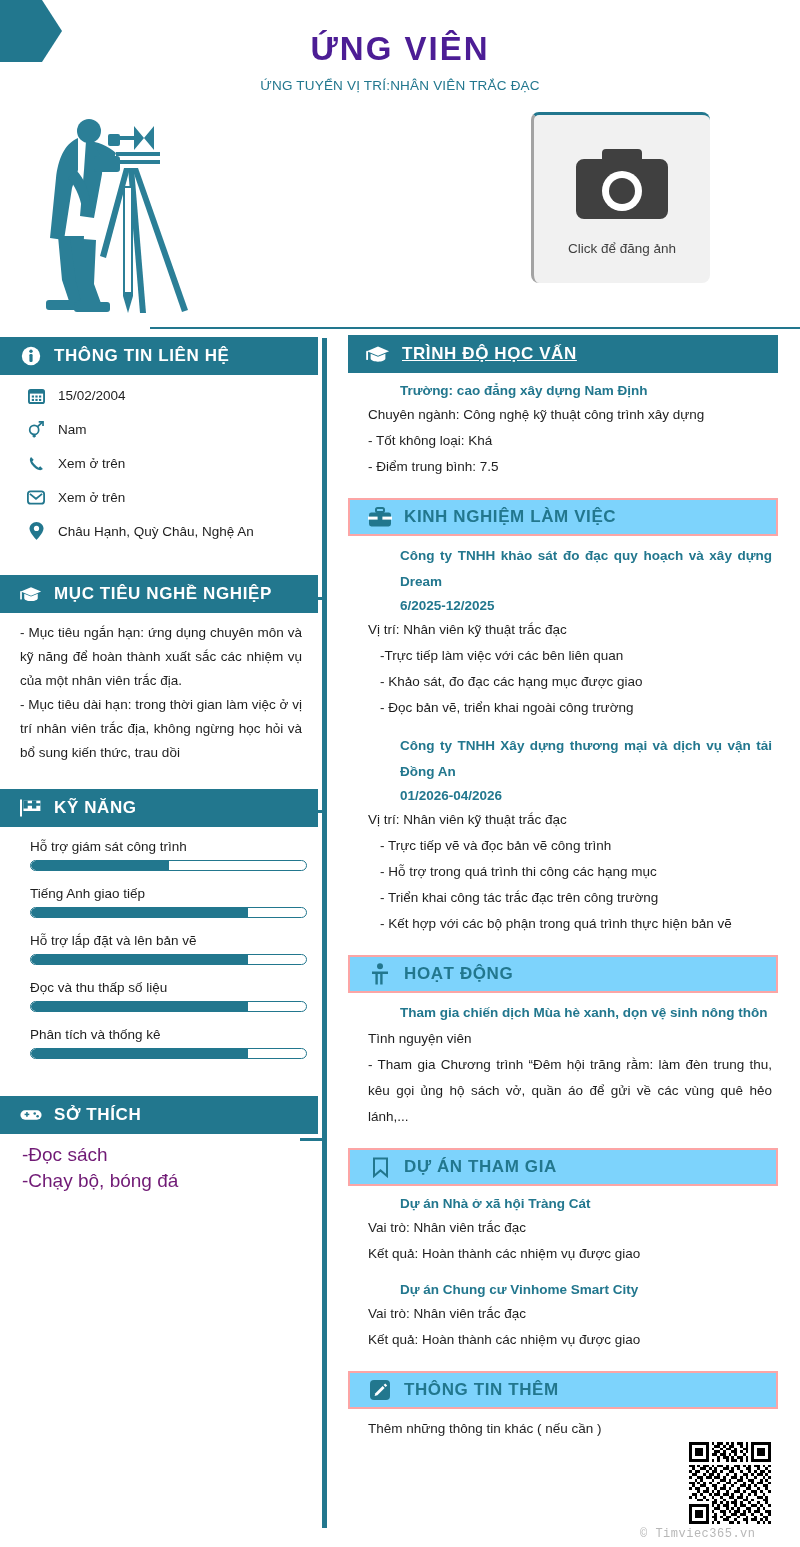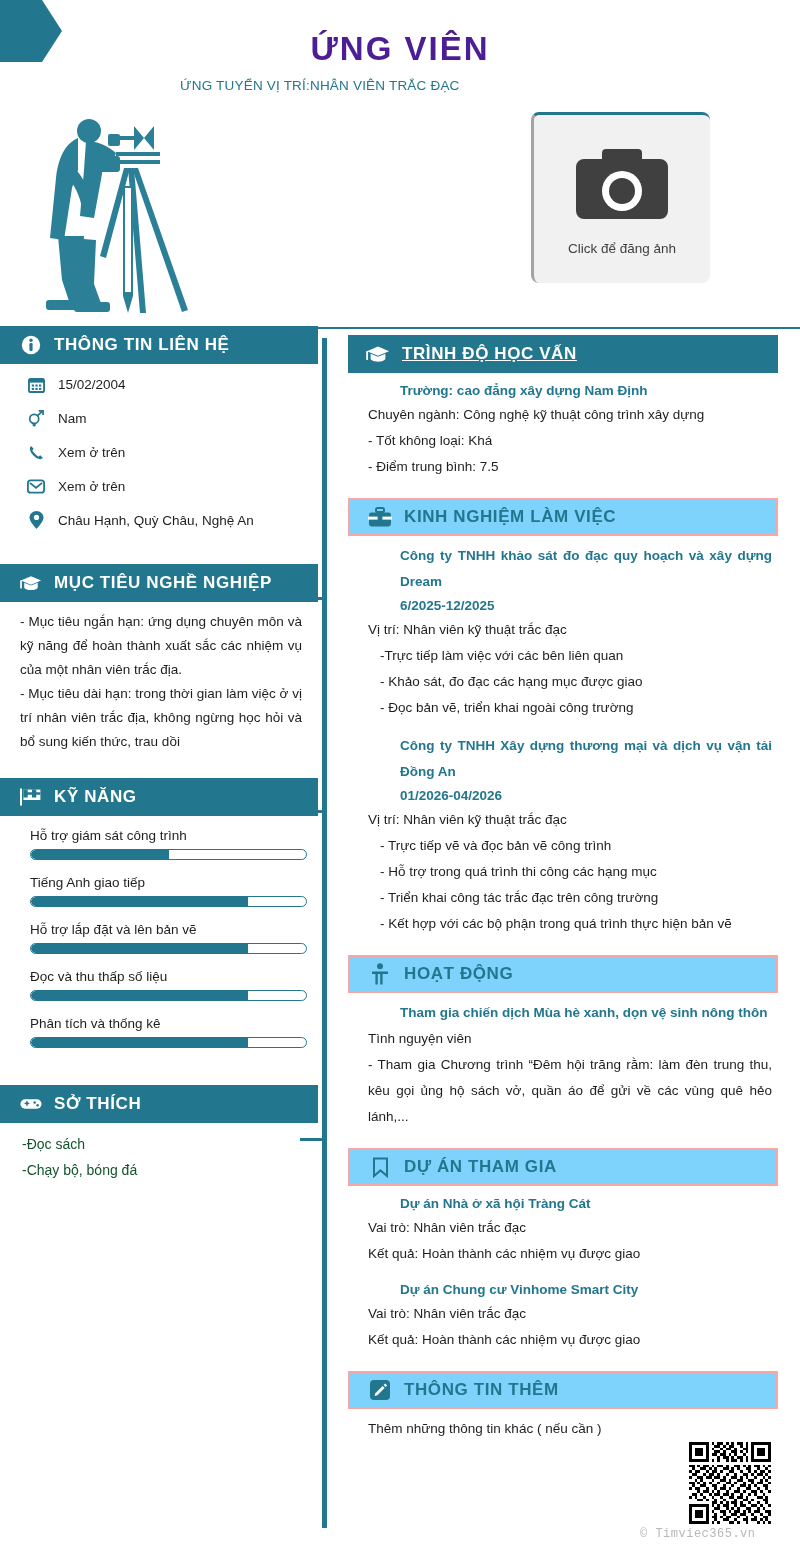--- a/index.html
+++ b/index.html
@@ -20,21 +20,21 @@
     clip-path:polygon(0 0, 42px 0, 62px 31px, 42px 62px, 0 62px);
   }
   .hdr-title{
     position:absolute;left:180px;top:30px;width:440px;
     text-align:center;
     font-size:33px;font-weight:bold;letter-spacing:2px;
     color:#4c1d95;
   }
   .hdr-sub{
     position:absolute;left:180px;top:78px;width:440px;
-    text-align:left;
+    text-align:center;
     font-size:13.5px;letter-spacing:.2px;
     color:#22778E;
   }
 
   
   .illus{position:absolute;left:28px;top:108px;width:190px;height:215px;}
 
   
   .photo-box{
     position:absolute;left:531px;top:112px;width:176px;height:168px;
@@ -58,21 +58,21 @@
   
   .tl-vert{
     position:absolute;left:322px;top:338px;width:5px;height:1190px;
     background:#22778E;
   }
   .tl-conn{
     position:absolute;height:3px;background:#22778E;left:300px;width:25px;
   }
 
   
-  .left-col{position:absolute;left:0;top:326px;width:318px;}
+  .left-col{position:absolute;left:0;top:337px;width:318px;}
 
   .lbar{
     background:#22778E;color:#fff;
     height:38px;display:flex;align-items:center;
     padding-left:20px;box-sizing:border-box;
     font-size:17px;font-weight:bold;letter-spacing:.6px;
   }
   .lbar .ic{
     width:22px;height:22px;margin-right:12px;
     display:flex;align-items:center;justify-content:center;flex:0 0 auto;
@@ -98,21 +98,21 @@
 
   .skills{padding:12px 12px 8px 30px;}
   .skill{margin-bottom:15px;}
   .skill-name{font-size:13.5px;color:#1e1e1e;margin-bottom:6px;}
   .skill-track{
     height:11px;border:1px solid #22778E;border-radius:6px;
     background:#fff;overflow:hidden;width:277px;box-sizing:border-box;
   }
   .skill-fill{height:100%;background:#22778E;border-radius:5px 0 0 5px;}
 
-  .hobbies{padding:8px 12px 8px 22px;font-size:14px;line-height:26px;color:#14532d;}
+  .hobbies{padding:8px 12px 8px 22px;font-size:19px;line-height:26px;color:#701a75;}
   .hobbies div{margin:0;}
 
   
   .right-col{position:absolute;left:348px;top:335px;width:430px;}
 
   .rhead{
     height:38px;display:flex;align-items:center;
     padding-left:18px;box-sizing:border-box;
     font-size:17px;font-weight:bold;letter-spacing:.6px;
   }

